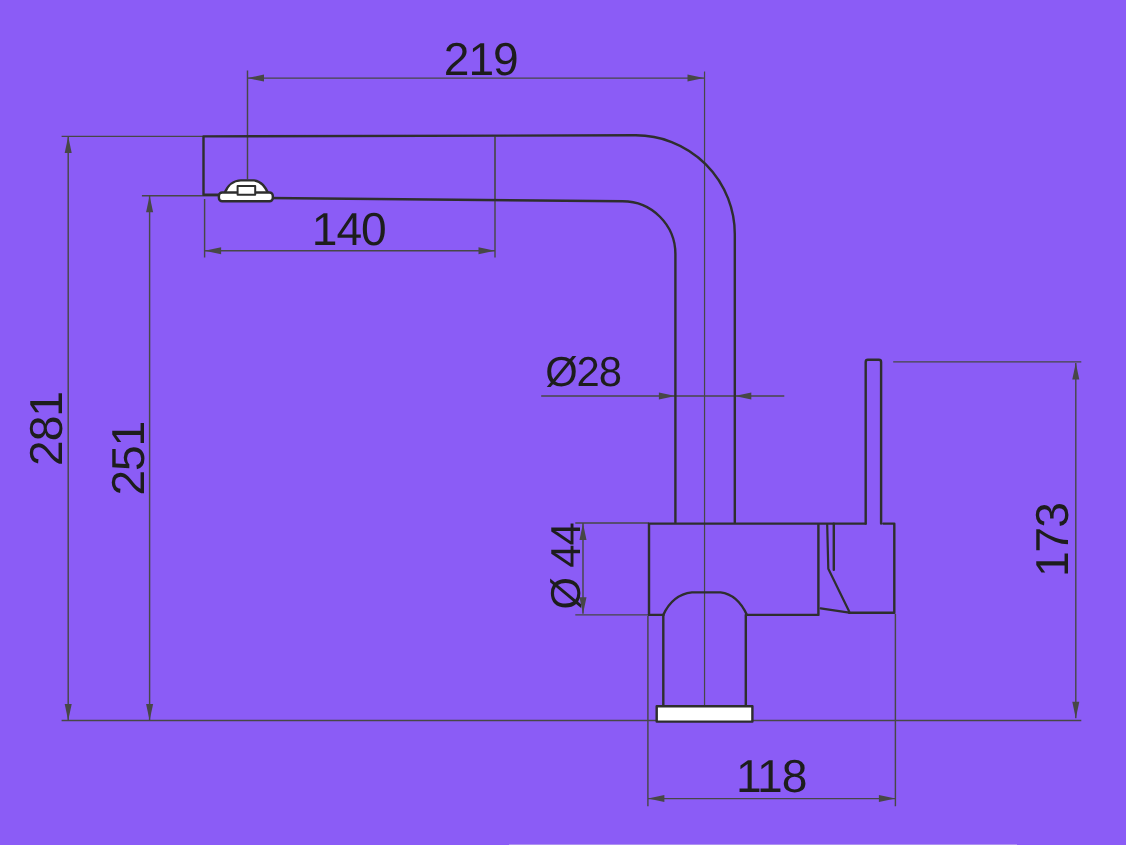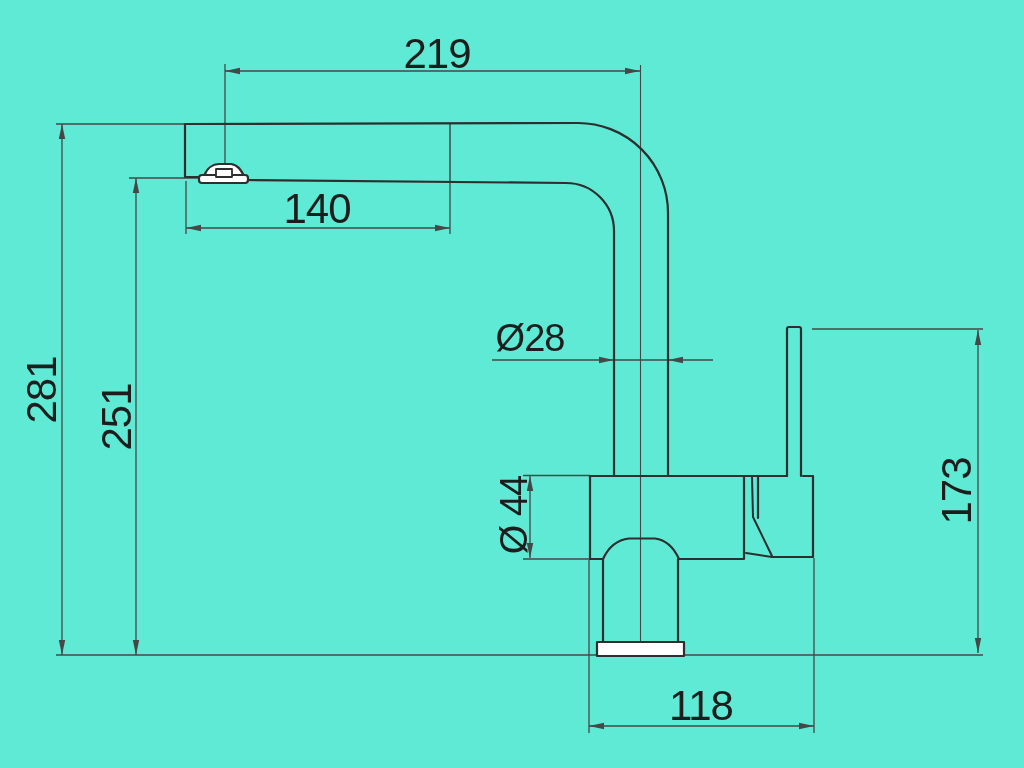--- a/index.html
+++ b/index.html
@@ -1,18 +1,18 @@
 <!DOCTYPE html>
 <html><head>
 <meta charset="utf-8">
 <style>
   html,body{margin:0;padding:0;background:#e8e8e8;}
   .stage{
     width:1024px;height:768px;
-    background:#5eead4;
+    background:#8b5cf6;
     position:relative;
     overflow:hidden;
     font-family:"Liberation Sans", sans-serif;
   }
   svg{display:block;}
   .labels text{
     font-family:"Liberation Sans", sans-serif;
     letter-spacing:-1px;
   }
   .lbl-big{font-size:42px;}

